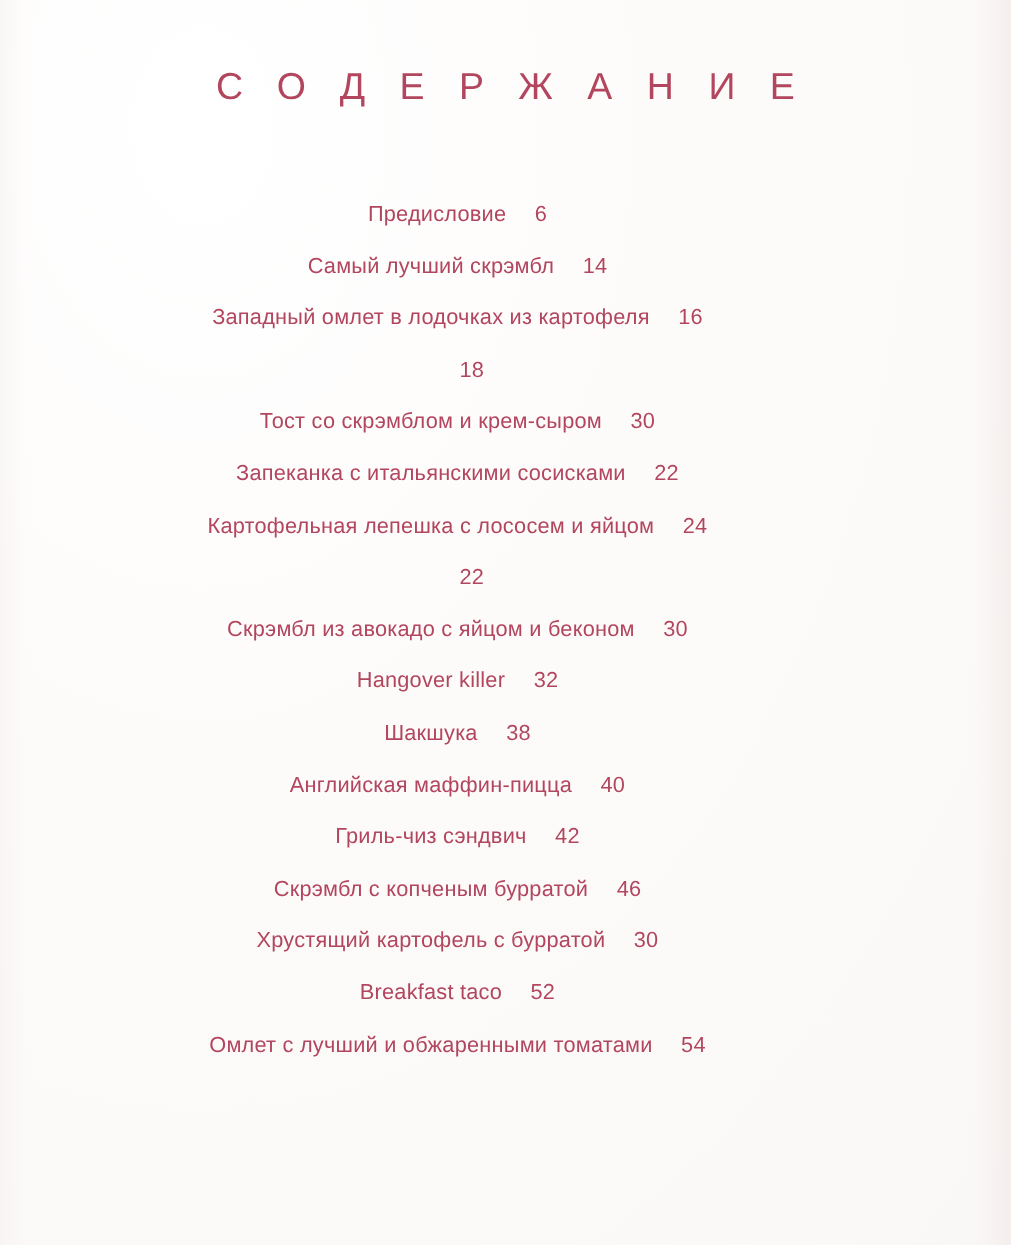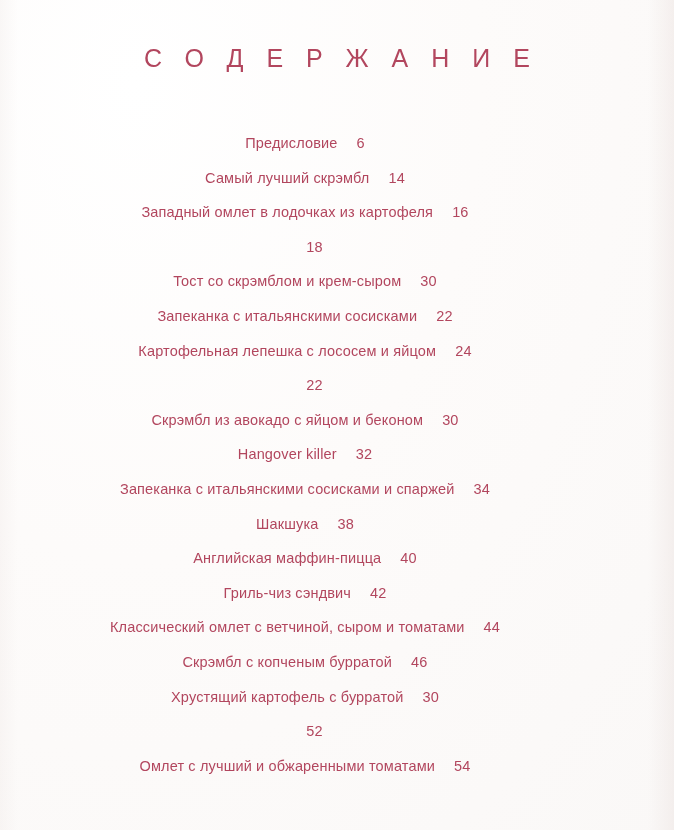--- a/index.html
+++ b/index.html
@@ -123,48 +123,41 @@
       </div>
       <div class="toc-row">
         <span class="toc-label">Скрэмбл из авокадо с яйцом и беконом</span>
         <span class="toc-page">30</span>
       </div>
       <div class="toc-row">
         <span class="toc-label">Hangover killer</span>
         <span class="toc-page">32</span>
       </div>
       <div class="toc-row">
-        <span class="toc-label">Запеканка с итальянскими сосисками и спаржей</span>
-        <span class="toc-page">34</span>
-      </div>
-      <div class="toc-row">
         <span class="toc-label">Шакшука</span>
         <span class="toc-page">38</span>
       </div>
       <div class="toc-row">
         <span class="toc-label">Английская маффин-пицца</span>
         <span class="toc-page">40</span>
       </div>
       <div class="toc-row">
         <span class="toc-label">Гриль-чиз сэндвич</span>
         <span class="toc-page">42</span>
       </div>
       <div class="toc-row">
-        <span class="toc-label">Классический омлет с ветчиной, сыром и томатами</span>
-        <span class="toc-page">44</span>
-      </div>
-      <div class="toc-row">
         <span class="toc-label">Скрэмбл с копченым бурратой</span>
         <span class="toc-page">46</span>
       </div>
       <div class="toc-row">
         <span class="toc-label">Хрустящий картофель с бурратой</span>
         <span class="toc-page">30</span>
       </div>
       <div class="toc-row">
+        <span class="toc-label">Breakfast taco</span>
         <span class="toc-page">52</span>
       </div>
       <div class="toc-row">
         <span class="toc-label">Омлет с лучший и обжаренными томатами</span>
         <span class="toc-page">54</span>
       </div>
     </div>
 
   <div class="edge-shade"></div>
   <div class="edge-shade-left"></div>

